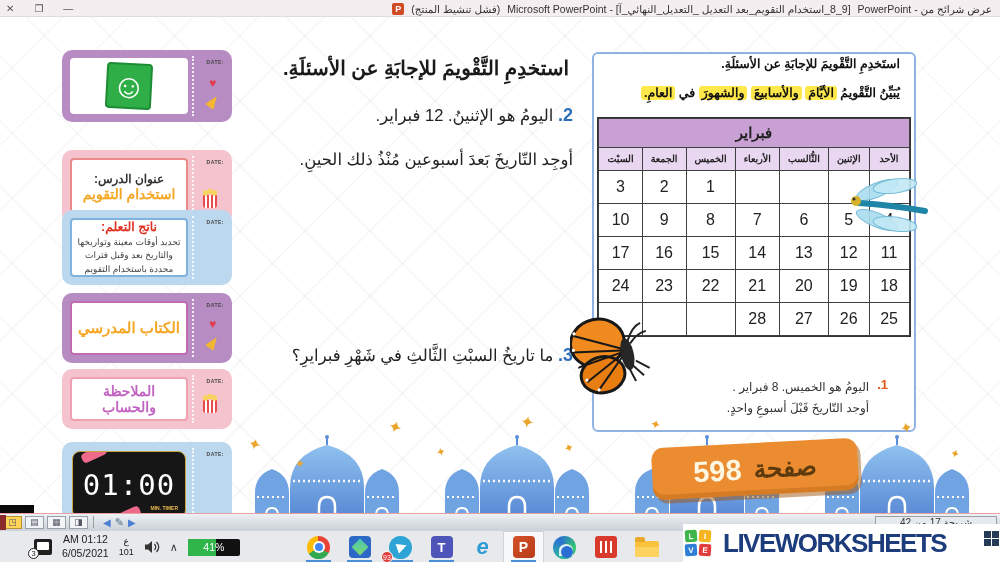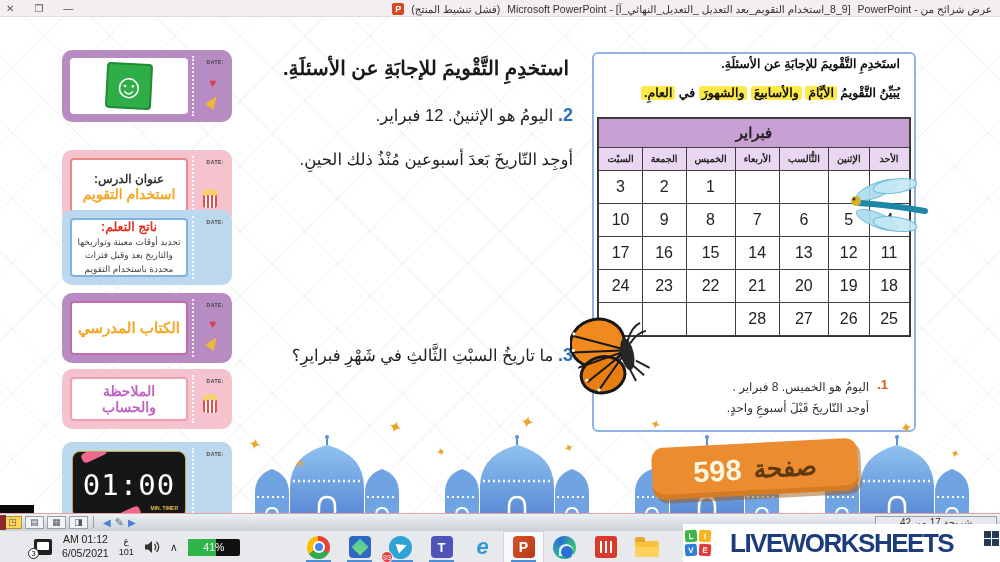--- a/index.html
+++ b/index.html
@@ -188,21 +188,21 @@
     background:#e8a92b; border-radius:2px 2px 0 0; }
   .i-folder::after { content:""; position:absolute; left:0; bottom:0; width:24px; height:10px;
     background:#fdd25e; border-radius:0 0 2px 2px; }
 
   
   #watermark { position:absolute; left:683px; top:524px; width:317px; height:38px; background:#fff;
     display:flex; align-items:center; z-index:9; }
   #lw-logo { position:relative; width:27px; height:27px; margin-left:2px; flex:0 0 auto; }
   .lw-sq { position:absolute; width:12px; height:12px; border-radius:2px; color:#fff; font-size:8px;
     font-weight:bold; display:flex; align-items:center; justify-content:center; }
-  #lw-text { color:#1d3c7c; font-weight:bold; font-size:26px; letter-spacing:-1.5px; margin-left:18px;
+  #lw-text { color:#1d3c7c; font-weight:bold; font-size:26px; letter-spacing:-1.5px; margin-left:11px;
     font-family:"Liberation Sans", sans-serif; white-space:nowrap; }
   .winlogo { position:absolute; right:1px; top:7px; width:15px; height:15px; z-index:-0;
     display:grid; grid-template-columns:7px 7px; grid-template-rows:7px 7px; gap:1px; }
   .winlogo span { background:#253a55; }
 </style>
 </head>
 <body>
 
 <div id="screen">
 

